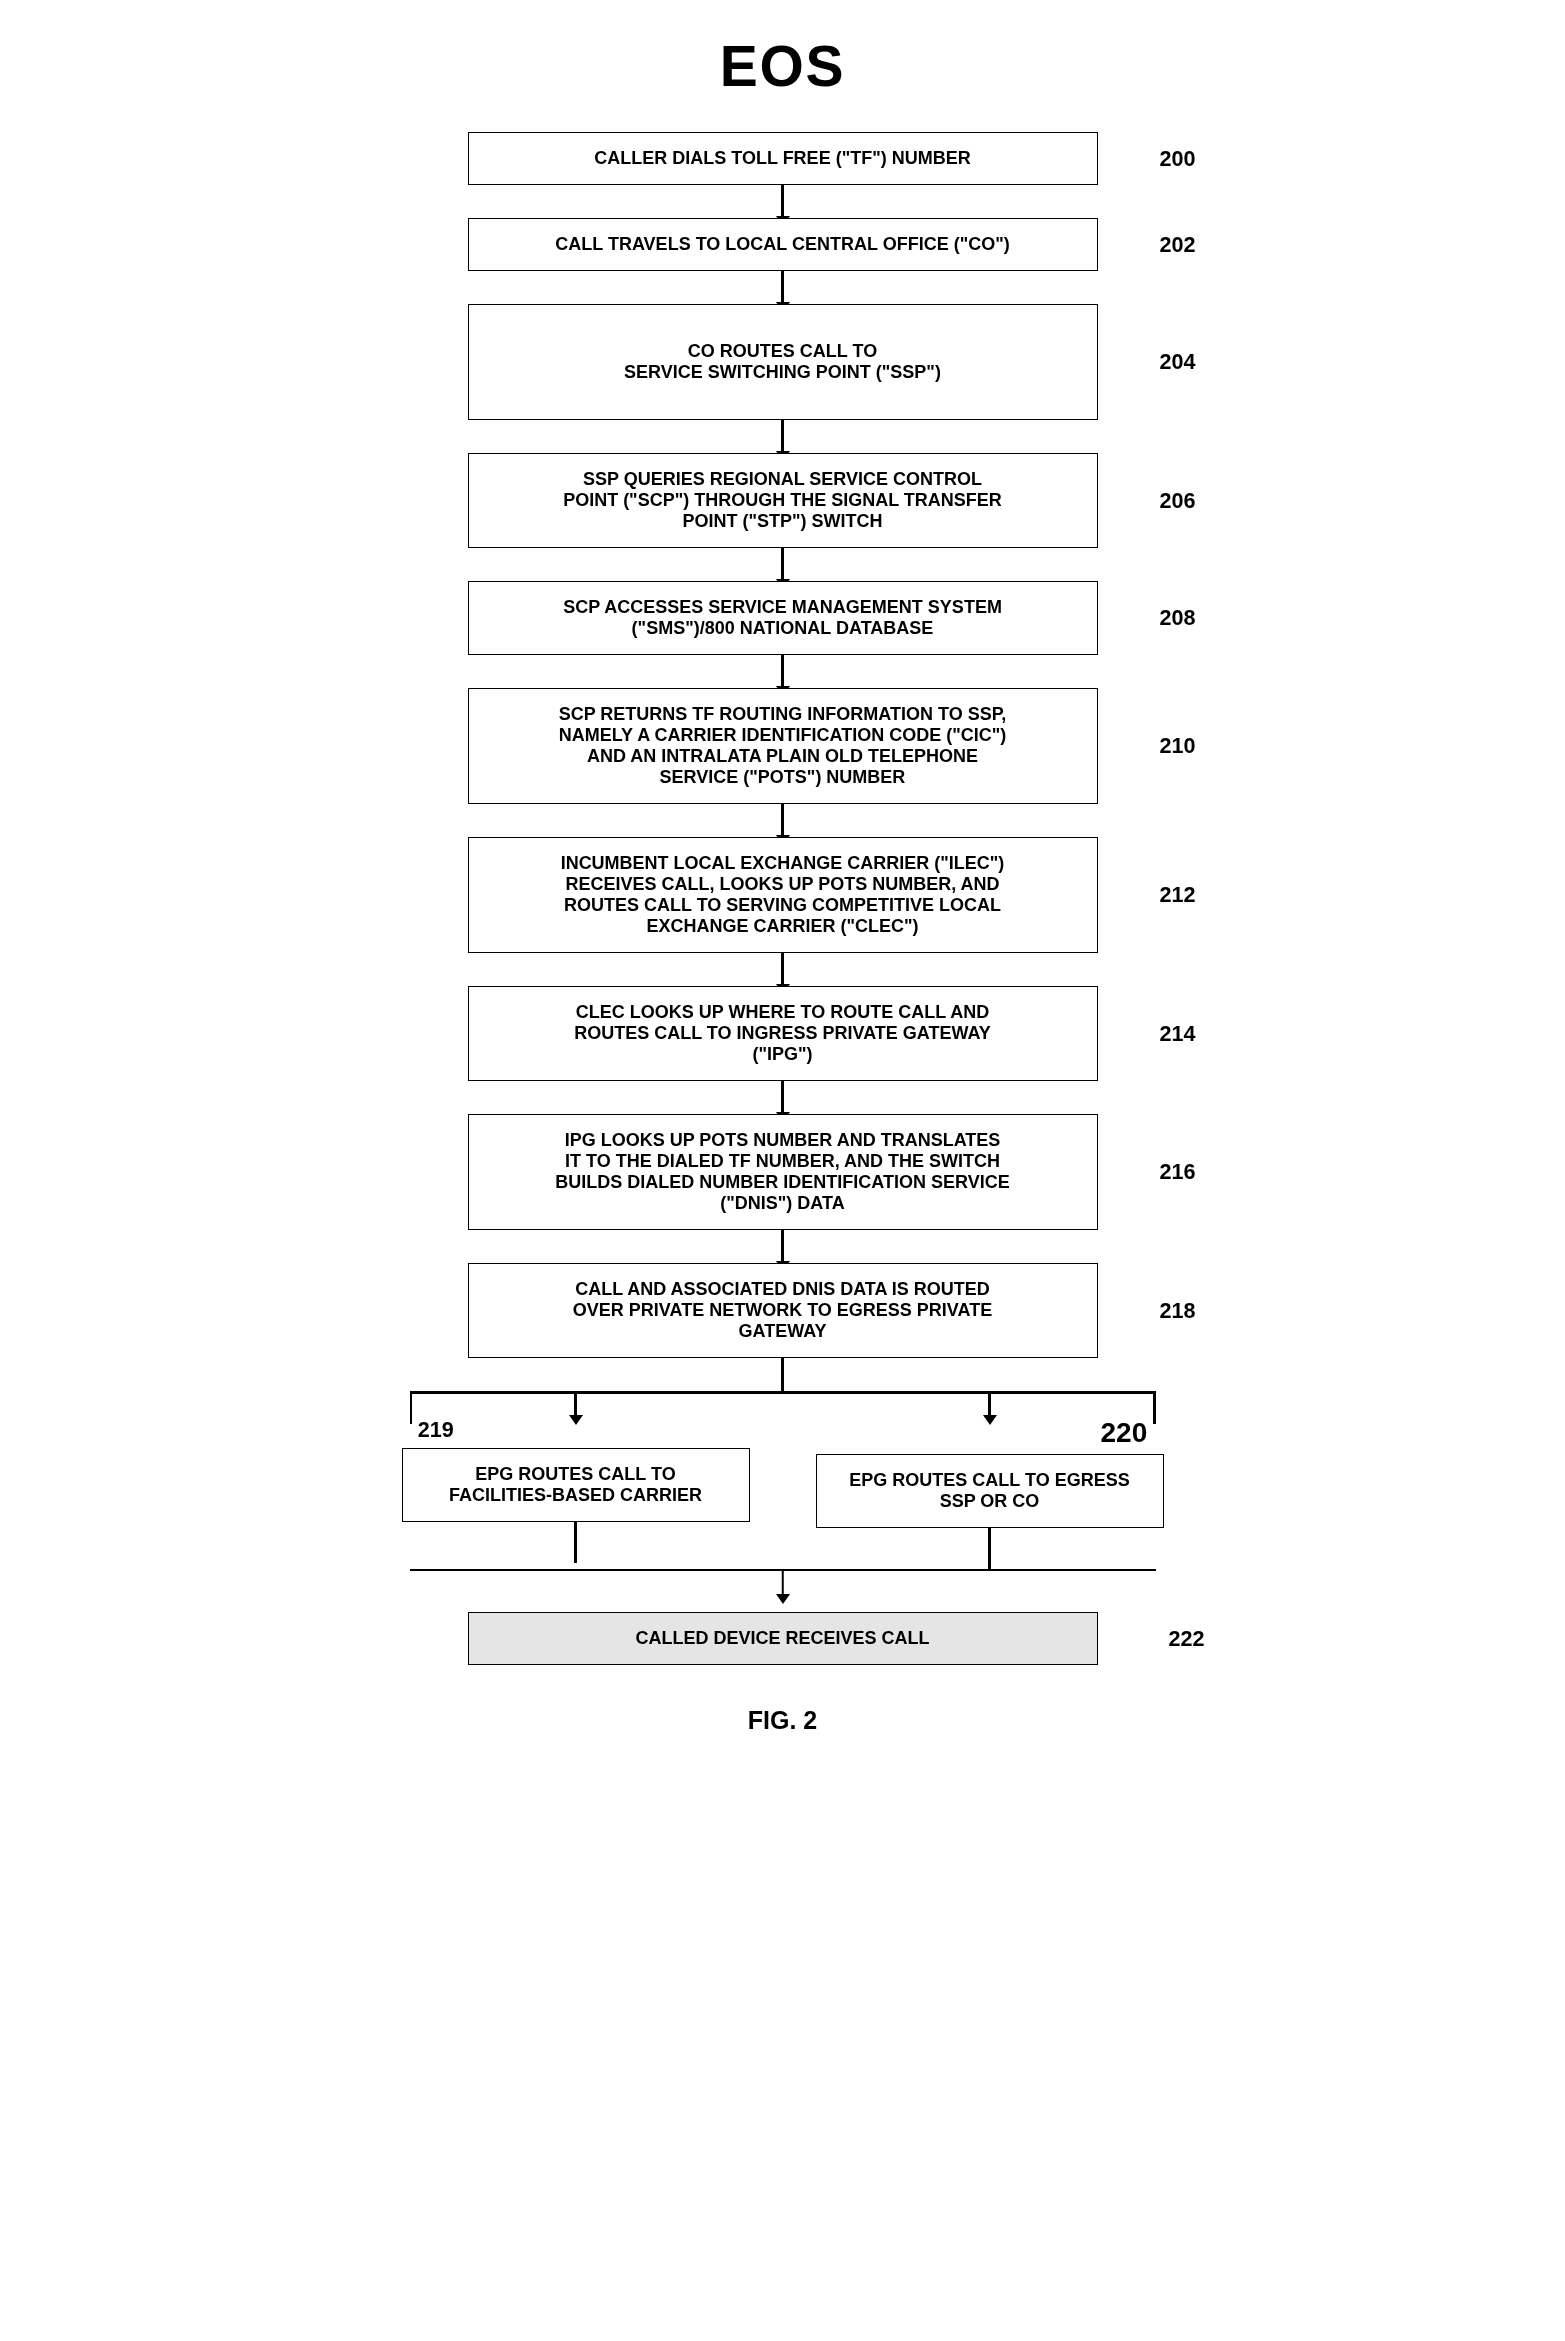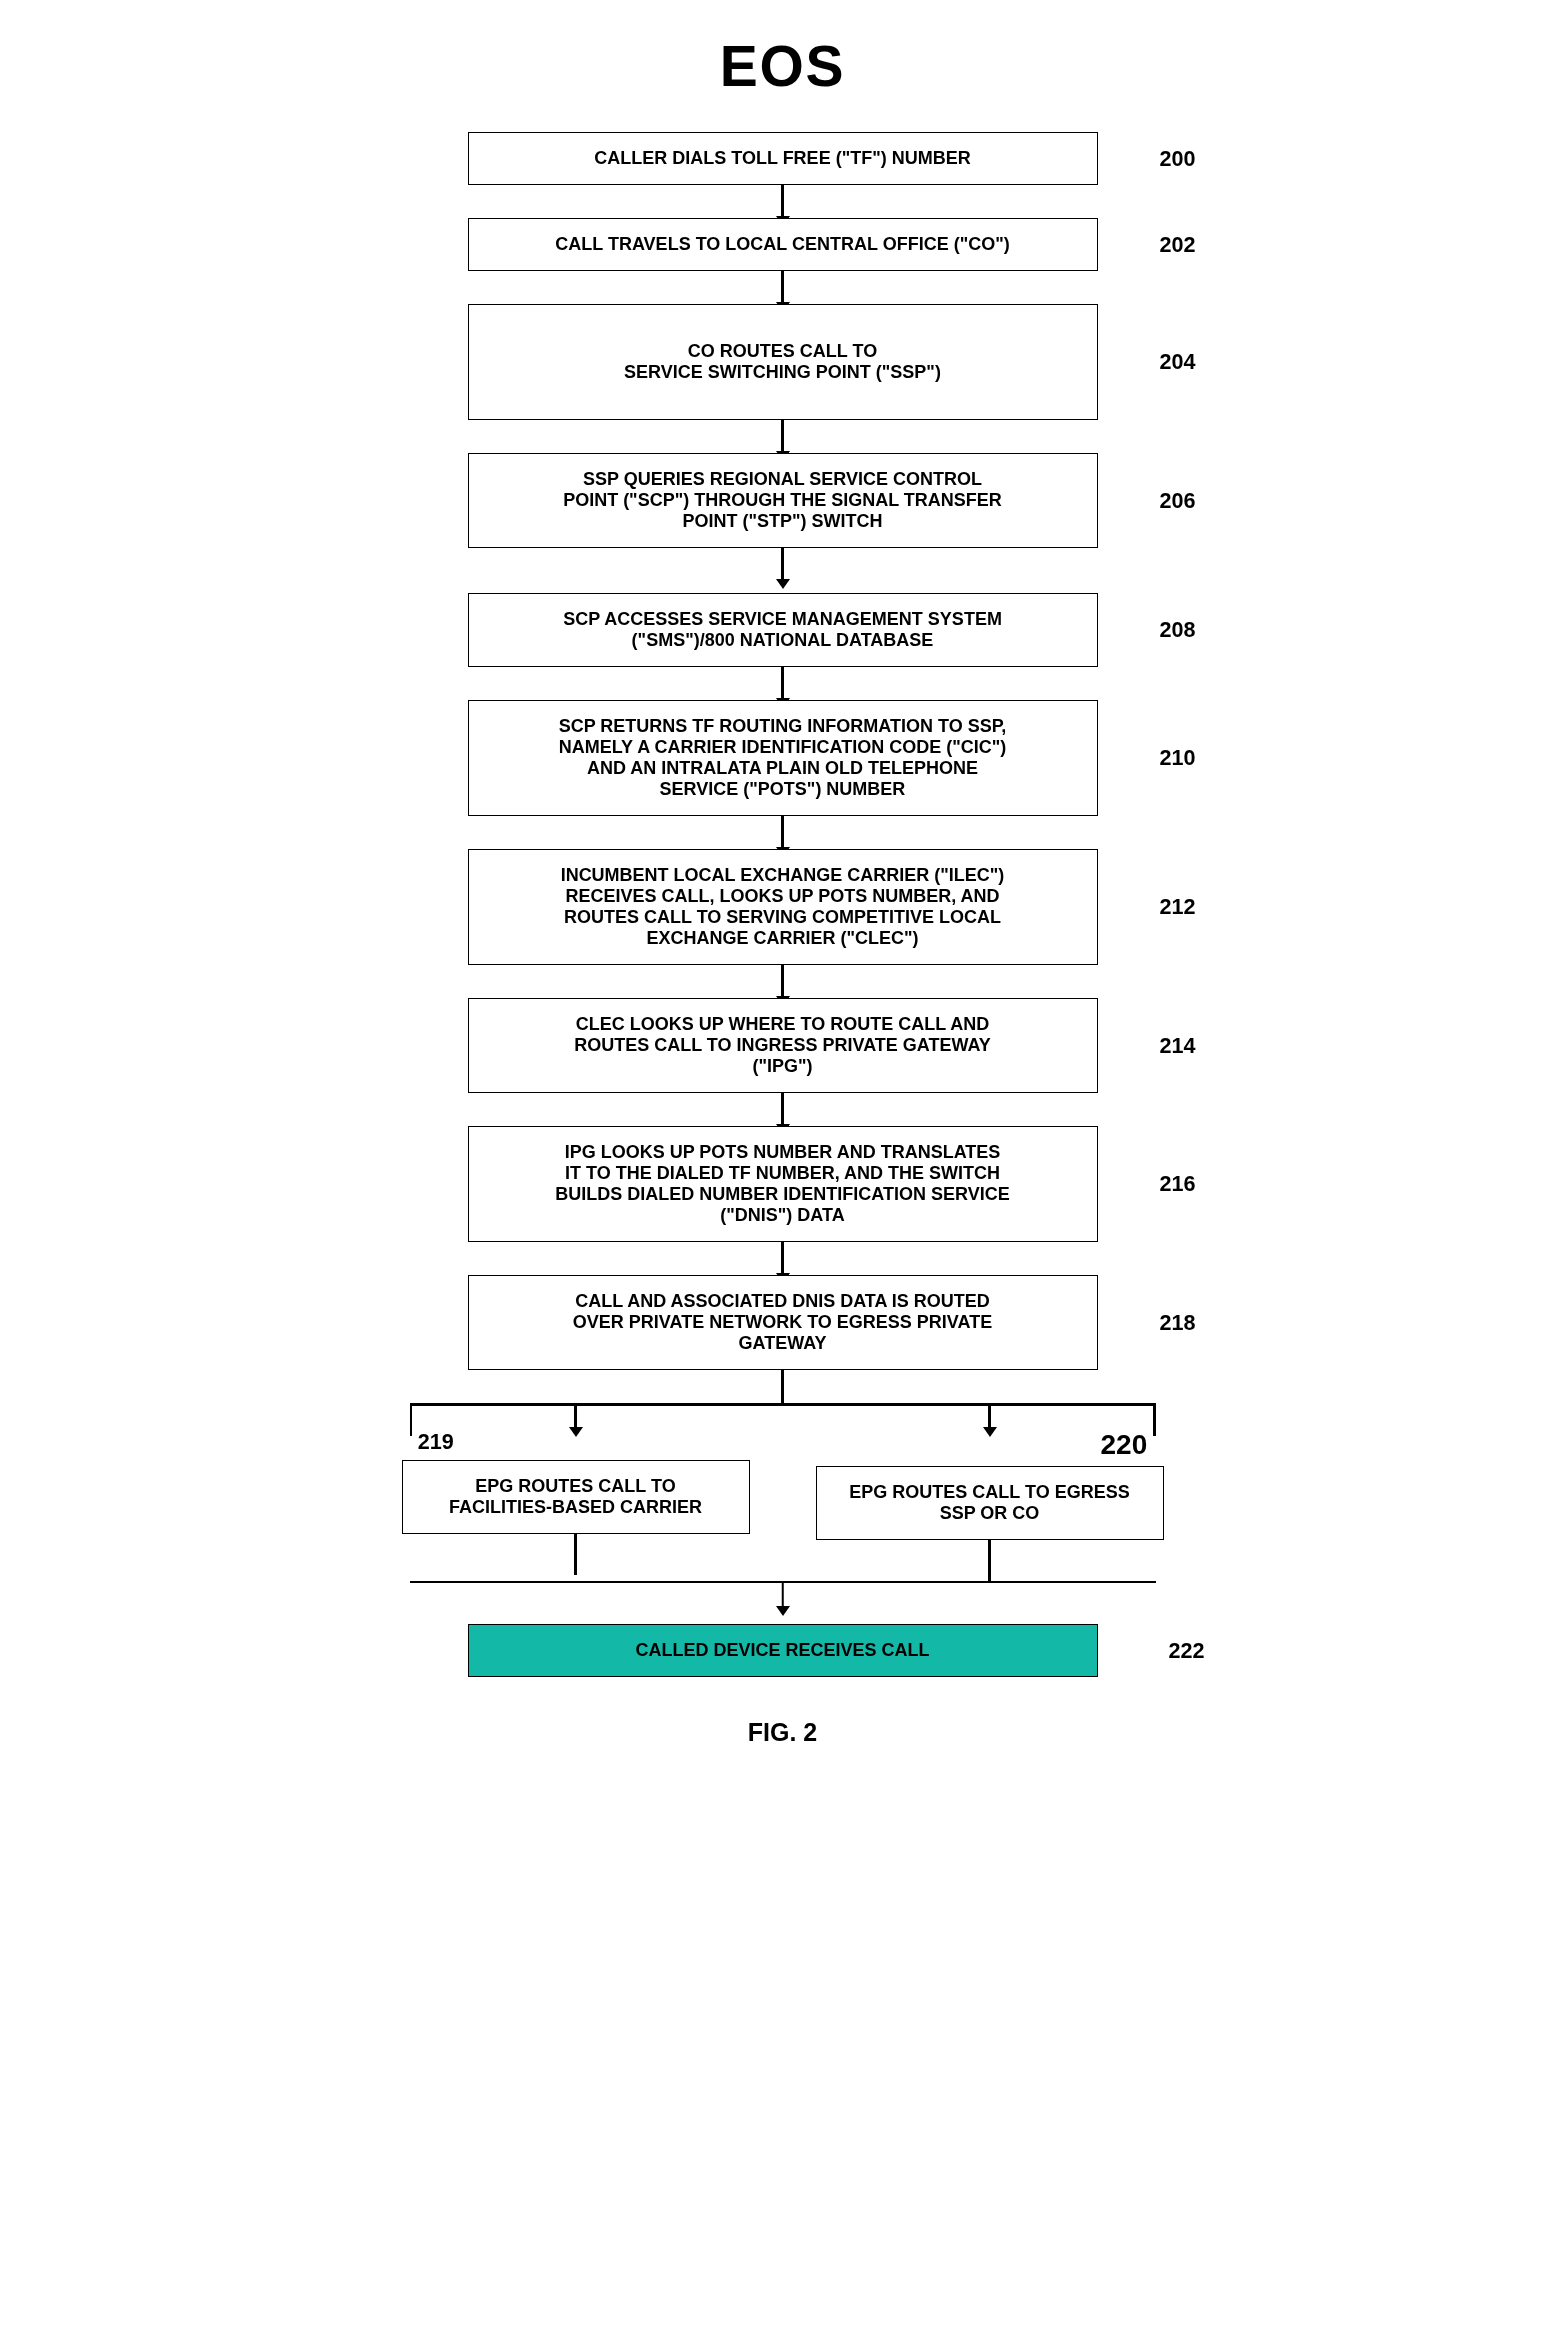--- a/index.html
+++ b/index.html
@@ -82,21 +82,21 @@
       width: 348px;
     }
 
     .bottom-box {
       border: 1.7px solid #000;
       padding: 15px 25px;
       text-align: center;
       font-size: 18px;
       font-weight: bold;
       text-transform: uppercase;
-      background: #14b8a6;
+      background: #e5e5e5;
       width: 630px;
       margin: 0 auto;
     }
 
     .fig-caption {
       font-size: 25px;
       font-weight: bold;
       margin-top: 41px;
     }
   </style>
@@ -132,21 +132,21 @@
   <div class="arrow"></div>
 
   <div style="position:relative; display:flex; align-items:center; justify-content:center; width:100%; max-width:995px;">
     <div class="flow-box">
       <span>SSP QUERIES REGIONAL SERVICE CONTROL<br>POINT ("SCP") THROUGH THE SIGNAL TRANSFER<br>POINT ("STP") SWITCH</span>
       <span class="flow-label">206</span>
     </div>
   </div>
   <div class="arrow"></div>
 
-  <div style="position:relative; display:flex; align-items:center; justify-content:center; width:100%; max-width:995px;margin-top:12px;">
+  <div style="position:relative; display:flex; align-items:center; justify-content:center; width:100%; max-width:995px;">
     <div class="flow-box">
       <span>SCP ACCESSES SERVICE MANAGEMENT SYSTEM<br>("SMS")/800 NATIONAL DATABASE</span>
       <span class="flow-label">208</span>
     </div>
   </div>
   <div class="arrow"></div>
 
   <div style="position:relative; display:flex; align-items:center; justify-content:center; width:100%; max-width:995px;">
     <div class="flow-box">
       <span>SCP RETURNS TF ROUTING INFORMATION TO SSP,<br>NAMELY A CARRIER IDENTIFICATION CODE ("CIC")<br>AND AN INTRALATA PLAIN OLD TELEPHONE<br>SERVICE ("POTS") NUMBER</span>

